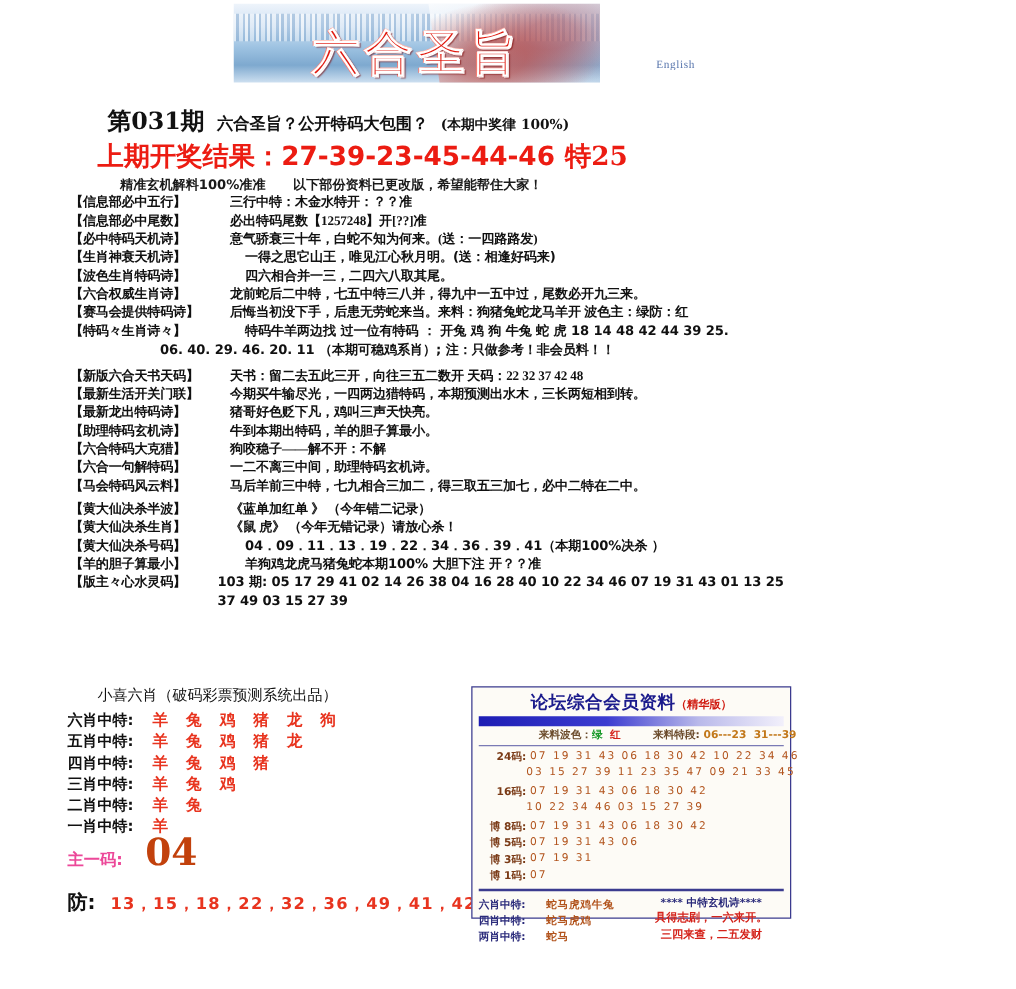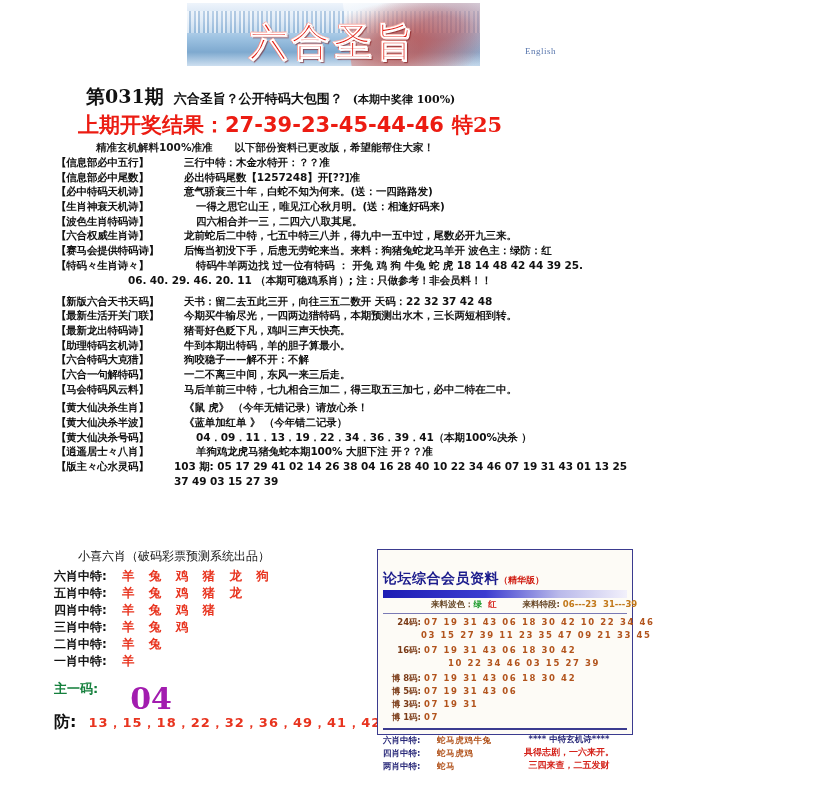--- a/index.html
+++ b/index.html
@@ -86,21 +86,21 @@
     width:118px;flex:0 0 118px;
     font-size:10.5px;font-weight:bold;color:#111;
     font-family:"DejaVu Sans","Liberation Sans",sans-serif;
     white-space:nowrap;letter-spacing:-0.2px;
   }
   .rvalue{
     font-size:10.5px;font-weight:bold;color:#111;
     font-family:"DejaVu Sans","Liberation Sans",sans-serif;
     white-space:nowrap;letter-spacing:-0.1px;
   }
-  .rvalue.indent{padding-left:10px;}
+  .rvalue.indent{padding-left:10px;font-family:Liberation Serif, serif;}
   .rvalue.indent2{padding-left:22px;}
   .cont{padding-left:118px;font-size:10.5px;font-weight:bold;color:#111;
         white-space:nowrap;line-height:13.1px;letter-spacing:-0.1px;}
   .cont.neg{padding-left:72px;}
   .spacer-sm{height:4px;}
 
   
   .xiao-title{
     position:absolute;left:78px;top:548px;
     font-size:12px;font-weight:normal;color:#111;white-space:nowrap;
@@ -111,62 +111,62 @@
   .xiao-lab{
     font-size:12px;font-weight:bold;color:#111;width:68px;flex:0 0 68px;
     font-family:"DejaVu Sans","Liberation Sans",sans-serif;
   }
   .xiao-val{
     font-size:12.5px;font-weight:bold;color:#e8341f;letter-spacing:5px;
     font-family:"DejaVu Sans","Liberation Sans",sans-serif;
   }
 
   .main-code{position:absolute;left:54px;top:668px;display:flex;align-items:baseline;}
-  .main-code-lab{font-size:13px;font-weight:bold;color:#15803d;}
+  .main-code-lab{font-size:13px;font-weight:bold;color:#ec4899;}
   .main-code-val{
-    margin-left:32px;font-size:30px;font-weight:bold;color:#a21caf;
+    margin-left:18px;font-size:30px;font-weight:bold;color:#c2410c;
     font-family:"DejaVu Serif","Liberation Serif",serif;line-height:1;
-    position:relative;top:16px;
+    position:relative;top:0;
   }
 
   .defend{position:absolute;left:54px;top:712px;display:flex;align-items:baseline;white-space:nowrap;}
   .defend-lab{font-size:16px;font-weight:bold;color:#111;}
   .defend-val{
     margin-left:12px;font-size:13px;font-weight:bold;color:#e8341f;
     letter-spacing:1px;font-family:"DejaVu Sans","Liberation Sans",sans-serif;
   }
 
   
   .infobox{
     position:absolute;left:377px;top:549px;width:256px;height:186px;
     border:1px solid #3b3b8f;background:#fdfbf6;box-sizing:border-box;
     padding:3px 5px 0 5px;
   }
   .ib-title{
-    text-align:left;font-size:14px;font-weight:bold;color:#1b1b8c;
+    text-align:center;font-size:14px;font-weight:bold;color:#1b1b8c;
     font-family:Liberation Mono, monospace;white-space:nowrap;
-    letter-spacing:.5px;margin-top:17px;
+    letter-spacing:.5px;margin-top:0;
   }
   .ib-title .suffix{font-size:9px;color:#d01b10;font-weight:bold;letter-spacing:0;}
   .ib-bar{
     height:8px;margin:2px 0 1px 0;
     background:linear-gradient(90deg,#1d1db4 0%,#3c3cd0 42%,#b9b9ea 72%,#f2f0fb 100%);
   }
   .ib-meta{font-size:8.5px;font-weight:bold;color:#6a4a2a;white-space:nowrap;padding-left:48px;}
   .ib-meta .green{color:#1a9a2a;}
   .ib-meta .red{color:#d4221a;}
   .ib-meta .gap{display:inline-block;width:26px;}
   .ib-meta .rng{color:#c2781a;font-weight:bold;}
   .ib-hr{height:1px;background:#7a7ab5;margin:2px 0 3px 0;}
   .ib-grp{display:flex;align-items:flex-start;margin-bottom:1px;}
   .ib-key{
     font-size:8.5px;font-weight:bold;color:#7a3a16;width:38px;flex:0 0 38px;
     text-align:right;padding-right:3px;white-space:nowrap;
   }
-  .ib-nums{font-size:8.5px;font-weight:bold;color:#b2541d;letter-spacing:1.6px;white-space:nowrap;text-align:center;}
+  .ib-nums{font-size:8.5px;font-weight:normal;color:#b2541d;letter-spacing:1.6px;white-space:nowrap;}
   .ib-nums.pad{padding-left:38px;}
   .ib-gap{height:5px;}
   .ib-hr2{height:2px;background:#3b3b8f;margin:4px 0 4px 0;}
   .ib-foot{display:flex;}
   .ib-foot-l{width:128px;flex:0 0 128px;}
   .ib-foot-r{flex:1;text-align:center;}
   .ib-frow{display:flex;align-items:center;height:13px;white-space:nowrap;}
   .ib-fkey{font-size:8.5px;font-weight:bold;color:#2a2a7a;width:54px;flex:0 0 54px;}
   .ib-fval{font-size:8.5px;font-weight:bold;color:#b2541d;letter-spacing:.6px;}
   .ib-stars{font-size:8.5px;font-weight:bold;color:#2a2a7a;white-space:nowrap;}
@@ -245,41 +245,41 @@
       <div class="row">
         <div class="rlabel">【助理特码玄机诗】</div>
         <div class="rvalue indent">牛到本期出特码，羊的胆子算最小。</div>
       </div>
       <div class="row">
         <div class="rlabel">【六合特码大克猎】</div>
         <div class="rvalue indent">狗咬稳子——解不开：不解</div>
       </div>
       <div class="row">
         <div class="rlabel">【六合一句解特码】</div>
-        <div class="rvalue indent">一二不离三中间，东风一来三后走。</div>
+        <div class="rvalue indent">一二不离三中间，助理特码玄机诗。</div>
       </div>
       <div class="row">
         <div class="rlabel">【马会特码风云料】</div>
         <div class="rvalue indent">马后羊前三中特，七九相合三加二，得三取五三加七，必中二特在二中。</div>
       </div>
       <div class="spacer-sm"></div>
       <div class="row">
+        <div class="rlabel">【黄大仙决杀半波】</div>
+        <div class="rvalue indent">《蓝单加红单 》            （今年错二记录）</div>
+      </div>
+      <div class="row">
         <div class="rlabel">【黄大仙决杀生肖】</div>
         <div class="rvalue indent">《鼠 虎》      （今年无错记录）请放心杀！</div>
       </div>
       <div class="row">
-        <div class="rlabel">【黄大仙决杀半波】</div>
-        <div class="rvalue indent">《蓝单加红单 》            （今年错二记录）</div>
-      </div>
-      <div class="row">
         <div class="rlabel">【黄大仙决杀号码】</div>
         <div class="rvalue indent2">04．09．11．13．19．22．34．36．39．41（本期100%决杀 ）</div>
       </div>
       <div class="row">
-        <div class="rlabel">【逍遥居士々八肖】</div>
+        <div class="rlabel">【羊的胆子算最小】</div>
         <div class="rvalue indent2">羊狗鸡龙虎马猪兔蛇本期100% 大胆下注        开？？准</div>
       </div>
       <div class="row">
         <div class="rlabel">【版主々心水灵码】</div>
         <div class="rvalue">103 期:   05 17 29 41 02 14 26 38 04 16 28 40 10 22 34 46 07 19 31 43 01 13 25</div>
       </div>
       <div class="cont">37 49 03 15 27 39</div>
     </div>
 
   <div class="xiao-title">小喜六肖（破码彩票预测系统出品）</div>

